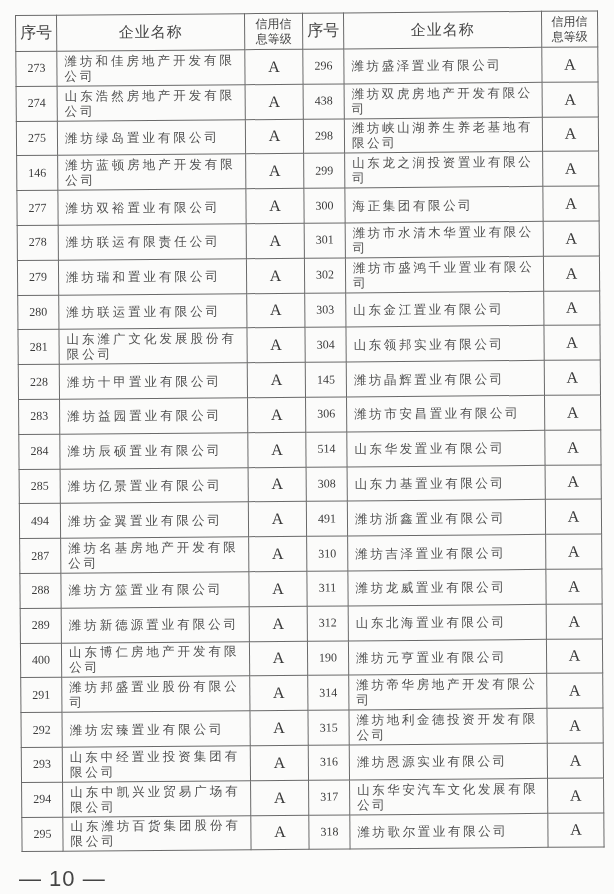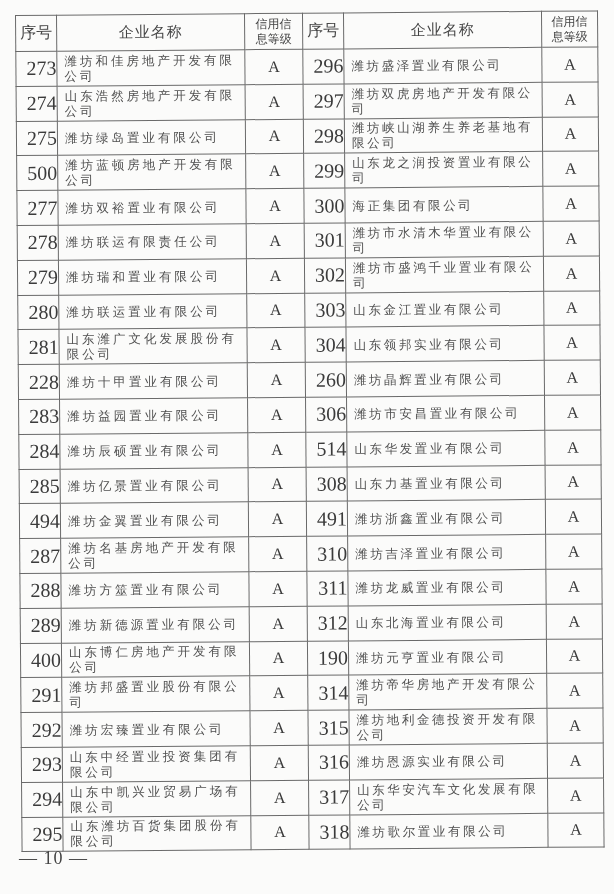--- a/index.html
+++ b/index.html
@@ -20,33 +20,33 @@
   }
   .page-table th {
     height: 35px; font-weight: normal; color: #444; text-align: center;
   }
   .h-no { font-size: 16px; }
   .h-name { font-size: 15px; letter-spacing: 1px; }
   .h-grade { font-size: 12px; line-height: 15px; }
   .h-grade span { display: block; width: 38px; margin: 0 auto; word-break: break-all; }
   .page-table tr.data-row { height: 34.8px; }
   .c-no {
-    text-align: right; font-family: "Liberation Serif", serif; font-size: 20px; color: #3b3b3b; margin-top: 31px;
+    text-align: center; font-family: "Liberation Serif", serif; font-size: 12px; color: #3b3b3b; margin-top: 31px;
   }
   .c-name {
     padding: 0 2px 0 7px !important; font-size: 12.5px; letter-spacing: 3px; line-height: 15px;
     color: #505050; word-break: break-all; text-align: left;
   }
   .c-name.right { letter-spacing: 2.6px; padding-left: 7px !important; }
   .c-grade {
     text-align: center; font-family: "Liberation Serif", serif; font-size: 16px; color: #3b3b3b;
   }
   .footer {
-    position: absolute; left: 19px; top: 848px;
-    font-family: Liberation Serif, serif; font-size: 18px; color: #444; letter-spacing: 1px;
+    position: absolute; left: 19px; top: 866px;
+    font-family: Liberation Sans, sans-serif; font-size: 22px; color: #444; letter-spacing: 1px;
   }
 </style>
 </head>
 <body>
 
 <table class="page-table">
   <colgroup>
     <col style="width:41px">
     <col style="width:188px">
     <col style="width:58px">
@@ -74,34 +74,34 @@
         <td class="c-name">潍坊和佳房地产开发有限公司</td>
         <td class="c-grade">A</td>
         <td class="c-no">296</td>
         <td class="c-name right">潍坊盛泽置业有限公司</td>
         <td class="c-grade">A</td>
       </tr>
       <tr class="data-row">
         <td class="c-no">274</td>
         <td class="c-name">山东浩然房地产开发有限公司</td>
         <td class="c-grade">A</td>
-        <td class="c-no">297</td>
+        <td class="c-no">438</td>
         <td class="c-name right">潍坊双虎房地产开发有限公司</td>
         <td class="c-grade">A</td>
       </tr>
       <tr class="data-row">
         <td class="c-no">275</td>
         <td class="c-name">潍坊绿岛置业有限公司</td>
         <td class="c-grade">A</td>
         <td class="c-no">298</td>
         <td class="c-name right">潍坊峡山湖养生养老基地有限公司</td>
         <td class="c-grade">A</td>
       </tr>
       <tr class="data-row">
-        <td class="c-no">500</td>
+        <td class="c-no">146</td>
         <td class="c-name">潍坊蓝顿房地产开发有限公司</td>
         <td class="c-grade">A</td>
         <td class="c-no">299</td>
         <td class="c-name right">山东龙之润投资置业有限公司</td>
         <td class="c-grade">A</td>
       </tr>
       <tr class="data-row">
         <td class="c-no">277</td>
         <td class="c-name">潍坊双裕置业有限公司</td>
         <td class="c-grade">A</td>
@@ -138,21 +138,21 @@
         <td class="c-name">山东潍广文化发展股份有限公司</td>
         <td class="c-grade">A</td>
         <td class="c-no">304</td>
         <td class="c-name right">山东领邦实业有限公司</td>
         <td class="c-grade">A</td>
       </tr>
       <tr class="data-row">
         <td class="c-no">228</td>
         <td class="c-name">潍坊十甲置业有限公司</td>
         <td class="c-grade">A</td>
-        <td class="c-no">260</td>
+        <td class="c-no">145</td>
         <td class="c-name right">潍坊晶辉置业有限公司</td>
         <td class="c-grade">A</td>
       </tr>
       <tr class="data-row">
         <td class="c-no">283</td>
         <td class="c-name">潍坊益园置业有限公司</td>
         <td class="c-grade">A</td>
         <td class="c-no">306</td>
         <td class="c-name right">潍坊市安昌置业有限公司</td>
         <td class="c-grade">A</td>

